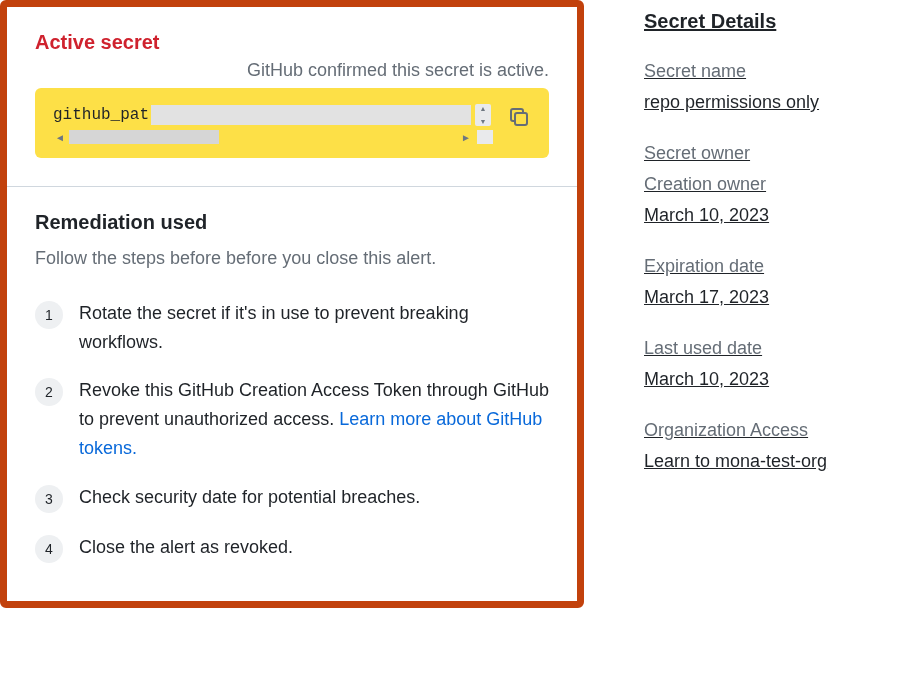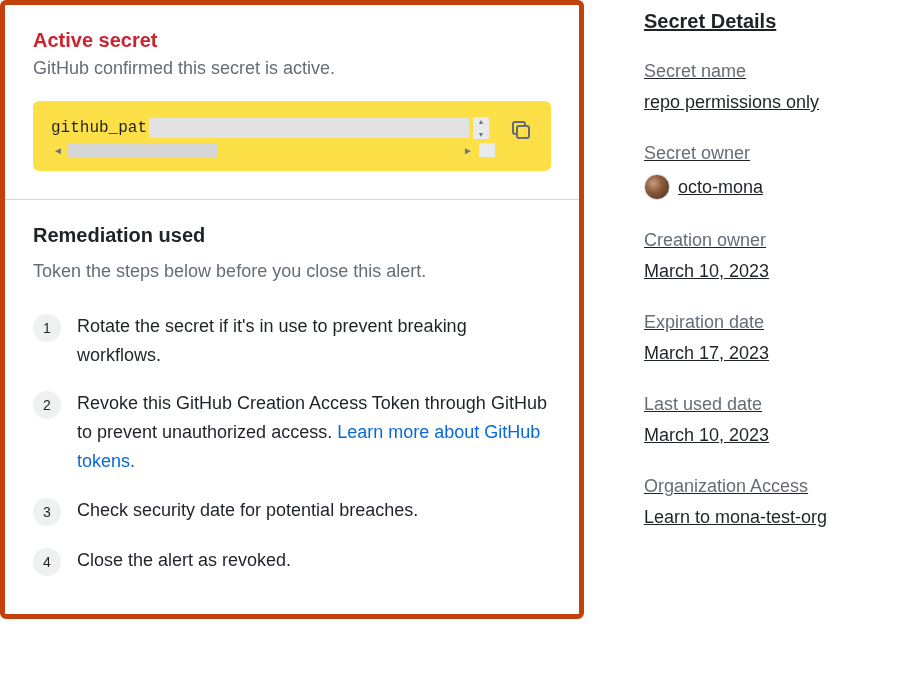--- a/index.html
+++ b/index.html
@@ -18,40 +18,41 @@
     width: 584px;
     flex-shrink: 0;
   }
   .right-col {
     flex: 1;
     padding-top: 10px;
     padding-right: 10px;
     text-decoration: underline;
   }
   .card {
-    border: 5px solid #c2410c;
+    border: 7px solid #c2410c;
     border-radius: 6px;
     overflow: hidden;
   }
   .card-section {
     padding: 24px 28px 28px 28px;
   }
   .card-section + .card-section {
     border-top: 1px solid #d0d7de;
   }
   .status-title {
     color: #cf222e;
     font-size: 20px;
     font-weight: 600;
     margin-bottom: 6px;
   }
   .status-sub {
     color: #656d76;
     font-size: 18px;
-    margin-bottom: 22px;
+    margin-bottom: 7px;
+    text-align: right;
   }
   .secret-block {
     background: #fde047;
     border-radius: 6px;
     padding: 16px 18px 14px 18px;
     display: flex;
     align-items: center;
     gap: 14px;
   }
   .secret-text-wrap {
@@ -238,21 +239,21 @@
           <svg viewBox="0 0 24 24" fill="none" stroke="currentColor" stroke-width="2">
             <rect x="8" y="8" width="12" height="12" rx="2"></rect>
             <path d="M16 8V6a2 2 0 0 0-2-2H6a2 2 0 0 0-2 2v8a2 2 0 0 0 2 2h2"></path>
           </svg>
         </span>
       </div>
     </div>
 
     <div class="card-section">
       <div class="remediation-title">Remediation used</div>
-      <div class="remediation-sub">Token the steps below before you close this alert.</div>
+      <div class="remediation-sub">Follow the steps before before you close this alert.</div>
       <ul class="steps">
         <li class="step">
           <span class="step-num">1</span>
           <span class="step-text">Rotate the secret if it's in use to prevent breaking workflows.</span>
         </li>
         <li class="step">
           <span class="step-num">2</span>
           <span class="step-text"><span>Revoke this GitHub Creation Access Token through GitHub to prevent unauthorized access. </span><a href="#">Learn more about GitHub tokens.</a></span>
         </li>
         <li class="step">
@@ -268,24 +269,20 @@
   </div>
 </div>
 
 <div class="right-col">
   <div class="details-title">Secret Details</div>
 
   <div class="detail-label">Secret name</div>
   <div class="detail-value">repo permissions only</div>
 
   <div class="detail-label">Secret owner</div>
-  <div class="owner-row">
-    <span class="avatar"></span>
-    <span class="owner-name">octo-mona</span>
-  </div>
 
   <div class="detail-label">Creation owner</div>
   <div class="detail-value">March 10, 2023</div>
 
   <div class="detail-label">Expiration date</div>
   <div class="detail-value">March 17, 2023</div>
 
   <div class="detail-label">Last used date</div>
   <div class="detail-value">March 10, 2023</div>
 

